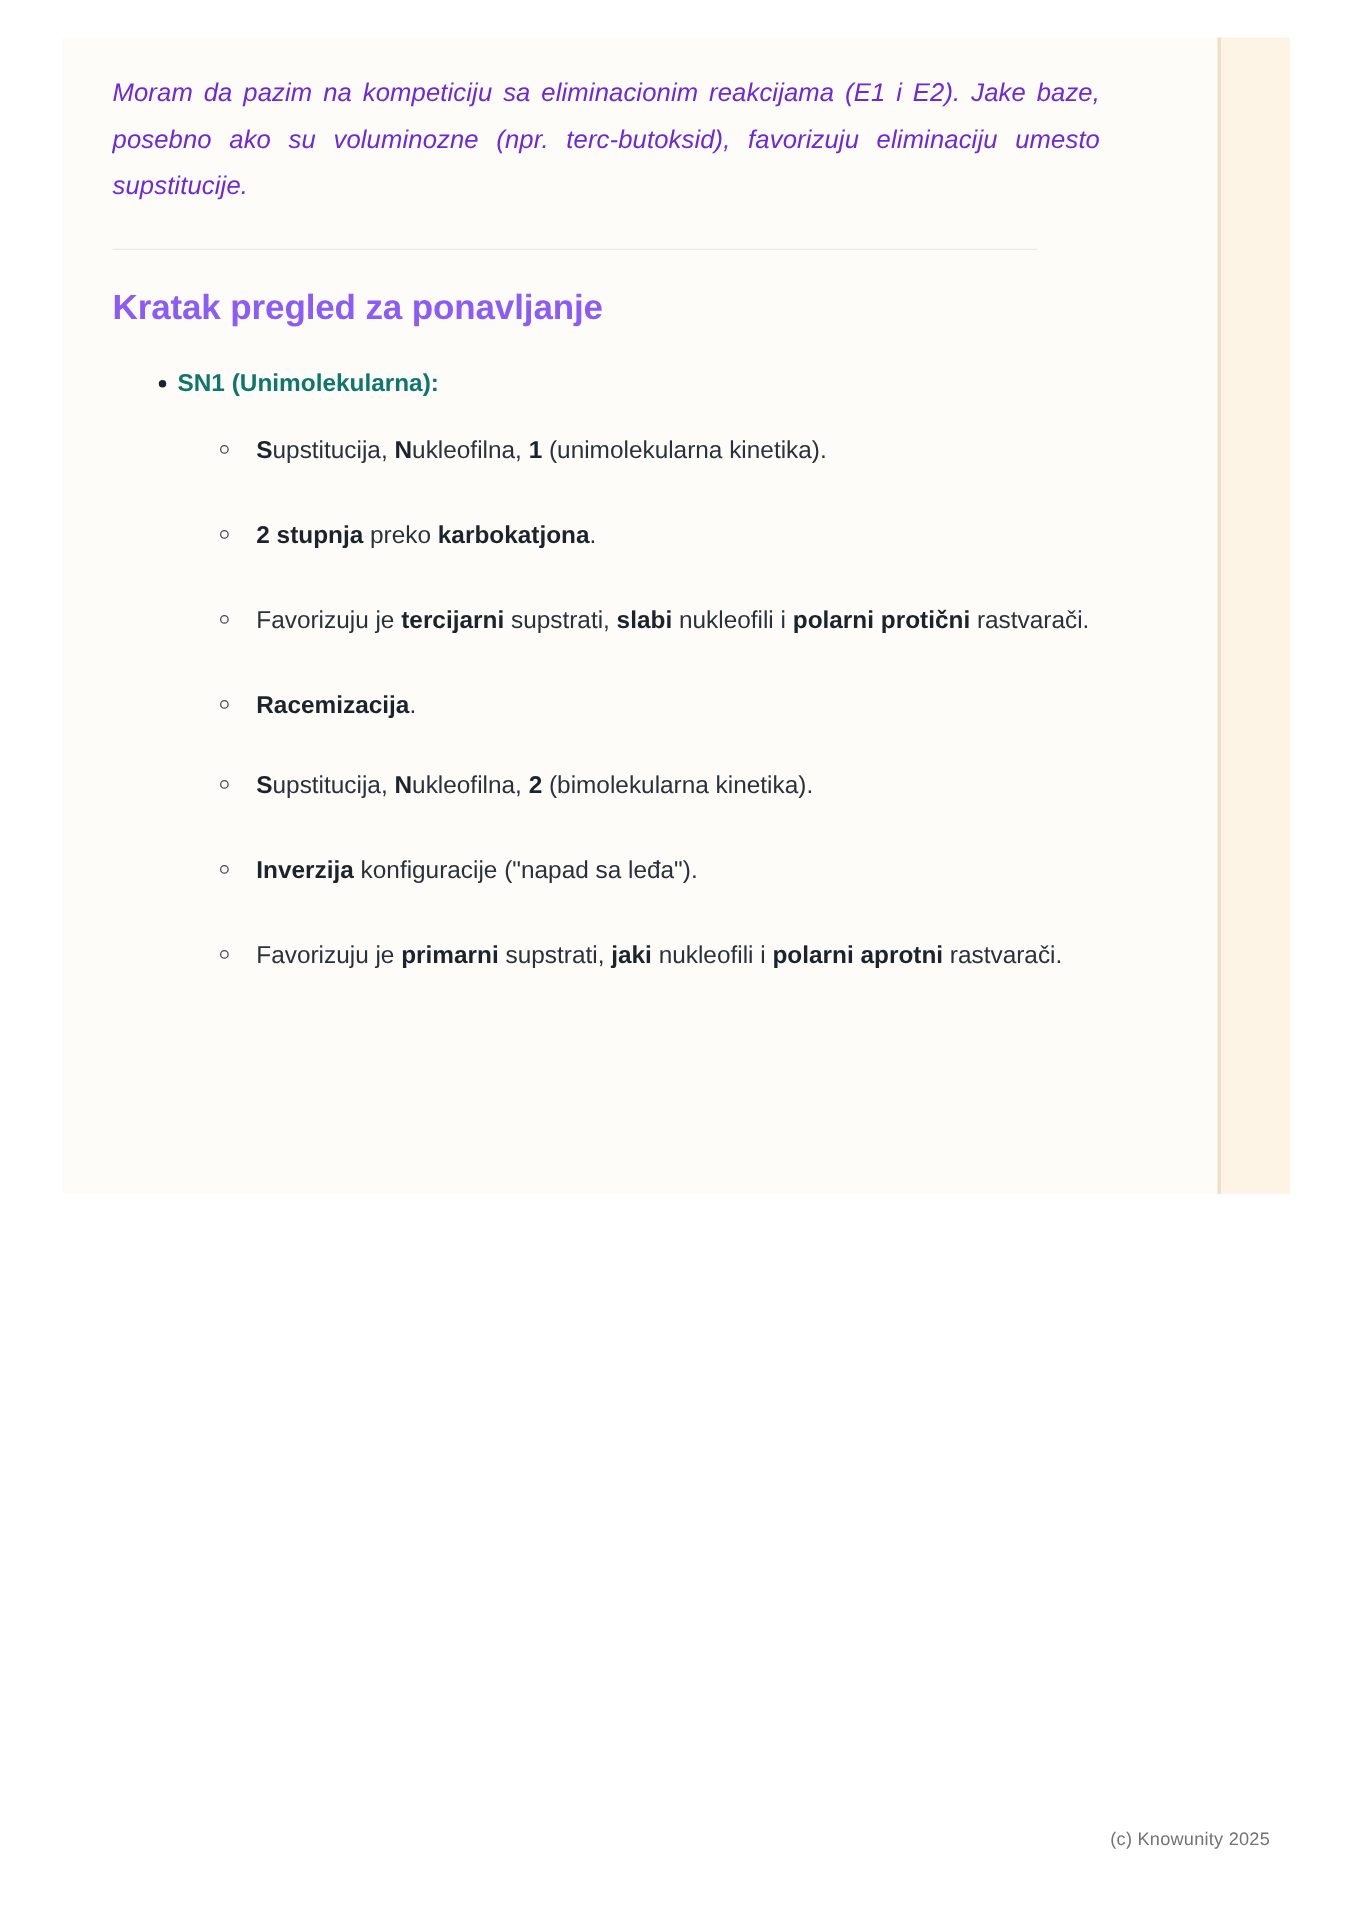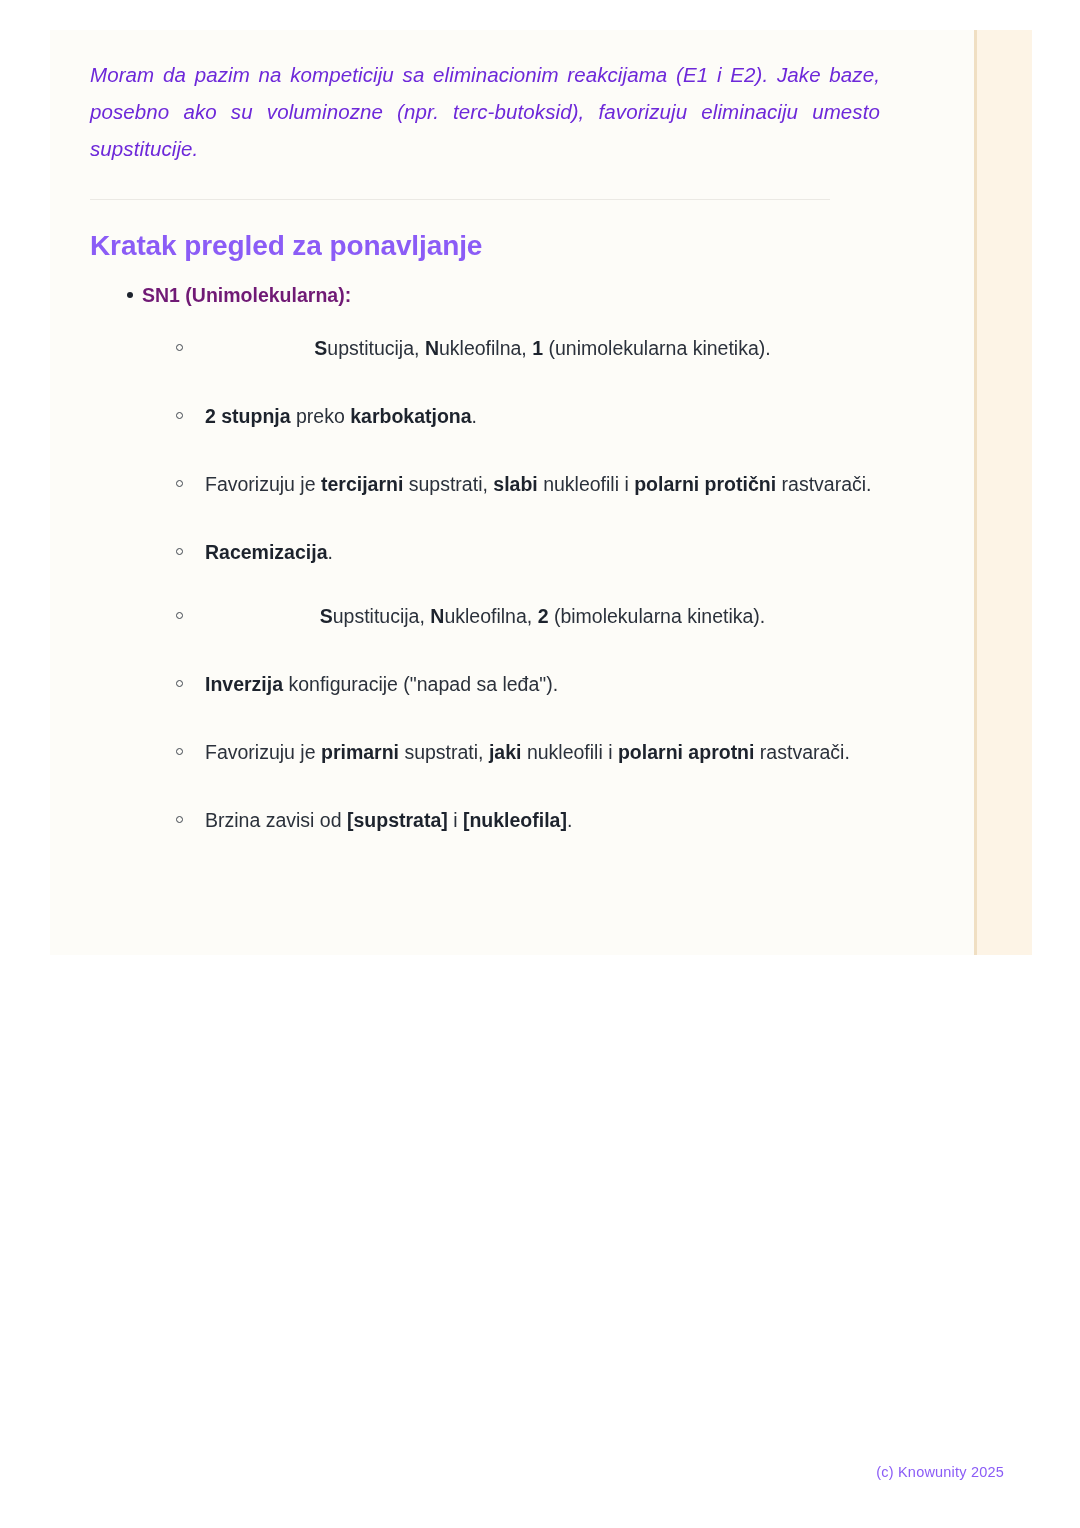--- a/index.html
+++ b/index.html
@@ -92,23 +92,23 @@
   }
   ul.outer > li.outer-item {
     margin: 0;
     padding: 0;
   }
   .outer-label {
     position: relative;
     padding-left: 52px;
     font-size: 19.5px;
     font-weight: bold;
-    color: #701a75;
+    color: #0f766e;
     line-height: 30px;
-    margin-top: 18px;
+    margin-top: 30px;
   }
   .outer-label::before {
     content: "";
     position: absolute;
     left: 37px;
     top: 12px;
     width: 6px;
     height: 6px;
     border-radius: 50%;
     background: #1d232d;
@@ -134,37 +134,36 @@
     top: 12px;
     width: 7px;
     height: 7px;
     border-radius: 50%;
     border: 1.6px solid #41474f;
     box-sizing: border-box;
     background: transparent;
   }
   ul.inner > li.inner-item:first-child {
     margin-top: 22px;
-    text-align: center;
   }
   .inner-item b {
     font-weight: bold;
     color: #1d232d;
   }
   .group-gap {
     height: 10px;
   }
 
   
   .footer {
     position: absolute;
-    right: 76px;
+    right: 64px;
     bottom: 48px;
     font-size: 14.5px;
-    color: #8b5cf6;
+    color: #737373;
     letter-spacing: 0.2px;
   }
 </style>
 </head>
 <body>
 
 <div class="page">
 
   <div class="card">
     <div class="card-accent-rule"></div>
@@ -187,21 +186,20 @@
               <li class="inner-item"><span>Favorizuju je </span><b>tercijarni</b><span> supstrati, </span><b>slabi</b><span> nukleofili i </span><b>polarni protični</b><span> rastvarači.</span></li>
               <li class="inner-item"><b>Racemizacija</b><span>.</span></li>
             </ul>
           </li>
           <li class="group-gap"></li>
           <li class="outer-item">
             <ul class="inner">
               <li class="inner-item"><b>S</b><span>upstitucija, </span><b>N</b><span>ukleofilna, </span><b>2</b><span> (bimolekularna kinetika).</span></li>
               <li class="inner-item"><b>Inverzija</b><span> konfiguracije ("napad sa leđa").</span></li>
               <li class="inner-item"><span>Favorizuju je </span><b>primarni</b><span> supstrati, </span><b>jaki</b><span> nukleofili i </span><b>polarni aprotni</b><span> rastvarači.</span></li>
-              <li class="inner-item"><span>Brzina zavisi od </span><b>[supstrata]</b><span> i </span><b>[nukleofila]</b><span>.</span></li>
             </ul>
           </li>
         </ul>
 
     </div>
   </div>
 
   <div class="footer">(c) Knowunity 2025</div>
 
 </div>

